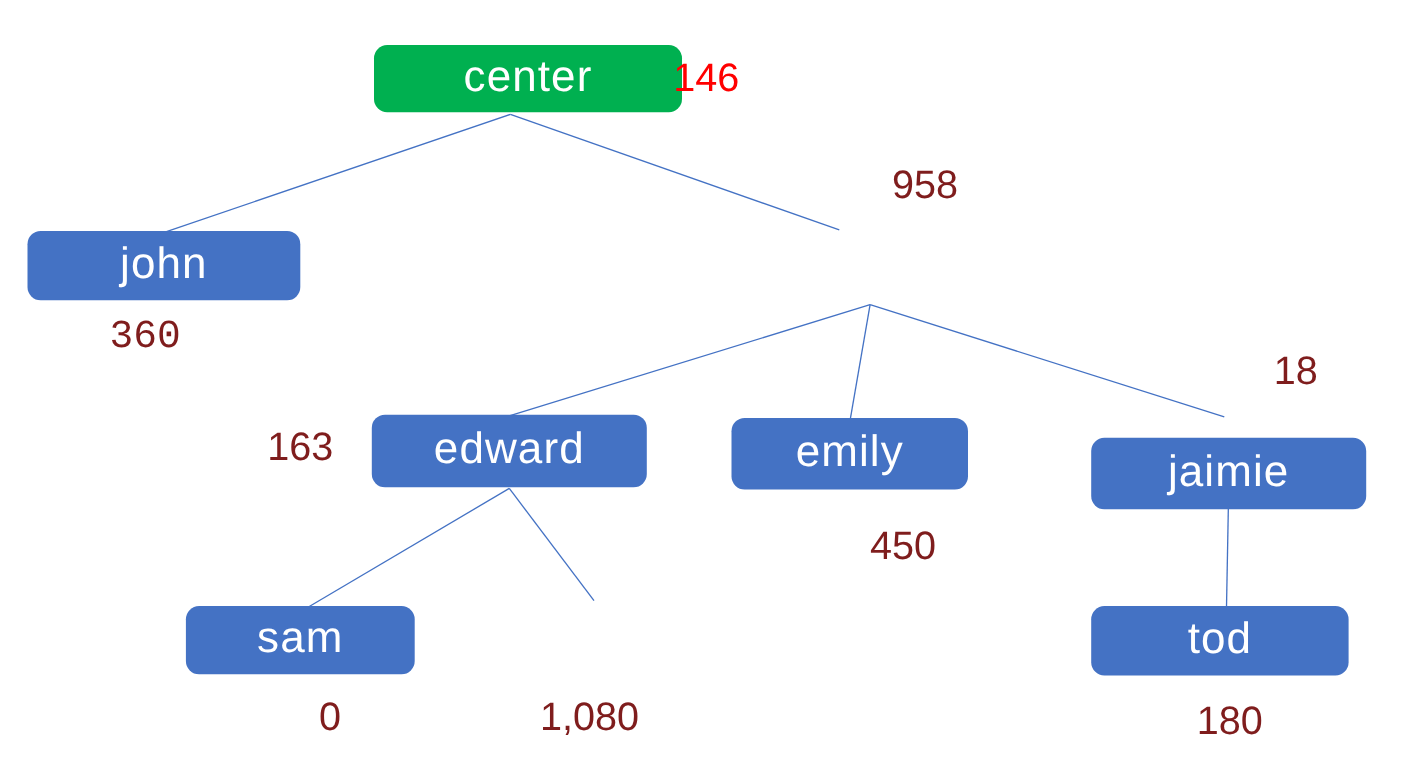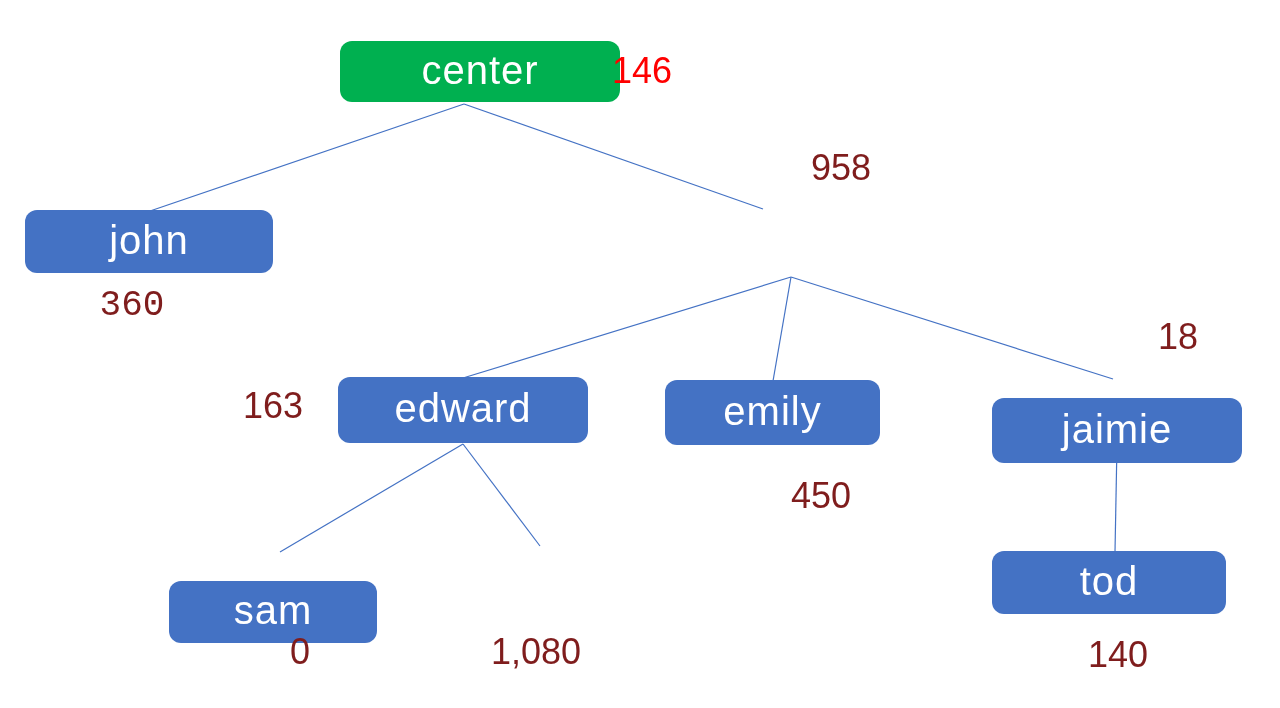--- a/index.html
+++ b/index.html
@@ -81,21 +81,21 @@
   </div>
 
   <div class="node" style="left:665px; top:380px; width:215px; height:65px;">
     <span class="node-label">emily</span>
   </div>
 
   <div class="node" style="left:992px; top:378px; width:250px; height:65px;margin-top:20px;">
     <span class="node-label">jaimie</span>
   </div>
 
-  <div class="node" style="left:169px; top:581px; width:208px; height:62px;">
+  <div class="node" style="left:169px; top:551px; width:208px; height:62px;">
     <span class="node-label">sam</span>
   </div>
 
 
   <div class="node" style="left:992px; top:551px; width:234px; height:63px;">
     <span class="node-label">tod</span>
   </div>
 
   <div class="value root-value" style="left:642px; top:71px;">146</div>
 
@@ -106,15 +106,15 @@
   <div class="value" style="left:273px; top:406px;">163</div>
 
   <div class="value" style="left:773px; top:496px;margin-left:48px;">450</div>
 
   <div class="value" style="left:1178px; top:337px;">18</div>
 
   <div class="value" style="left:300px; top:652px;">0</div>
 
   <div class="value" style="left:536px; top:652px;">1,080</div>
 
-  <div class="value" style="left:1118px; top:655px;">140</div>
+  <div class="value" style="left:1118px; top:655px;">180</div>
 
 </div>
 
 </body></html>

